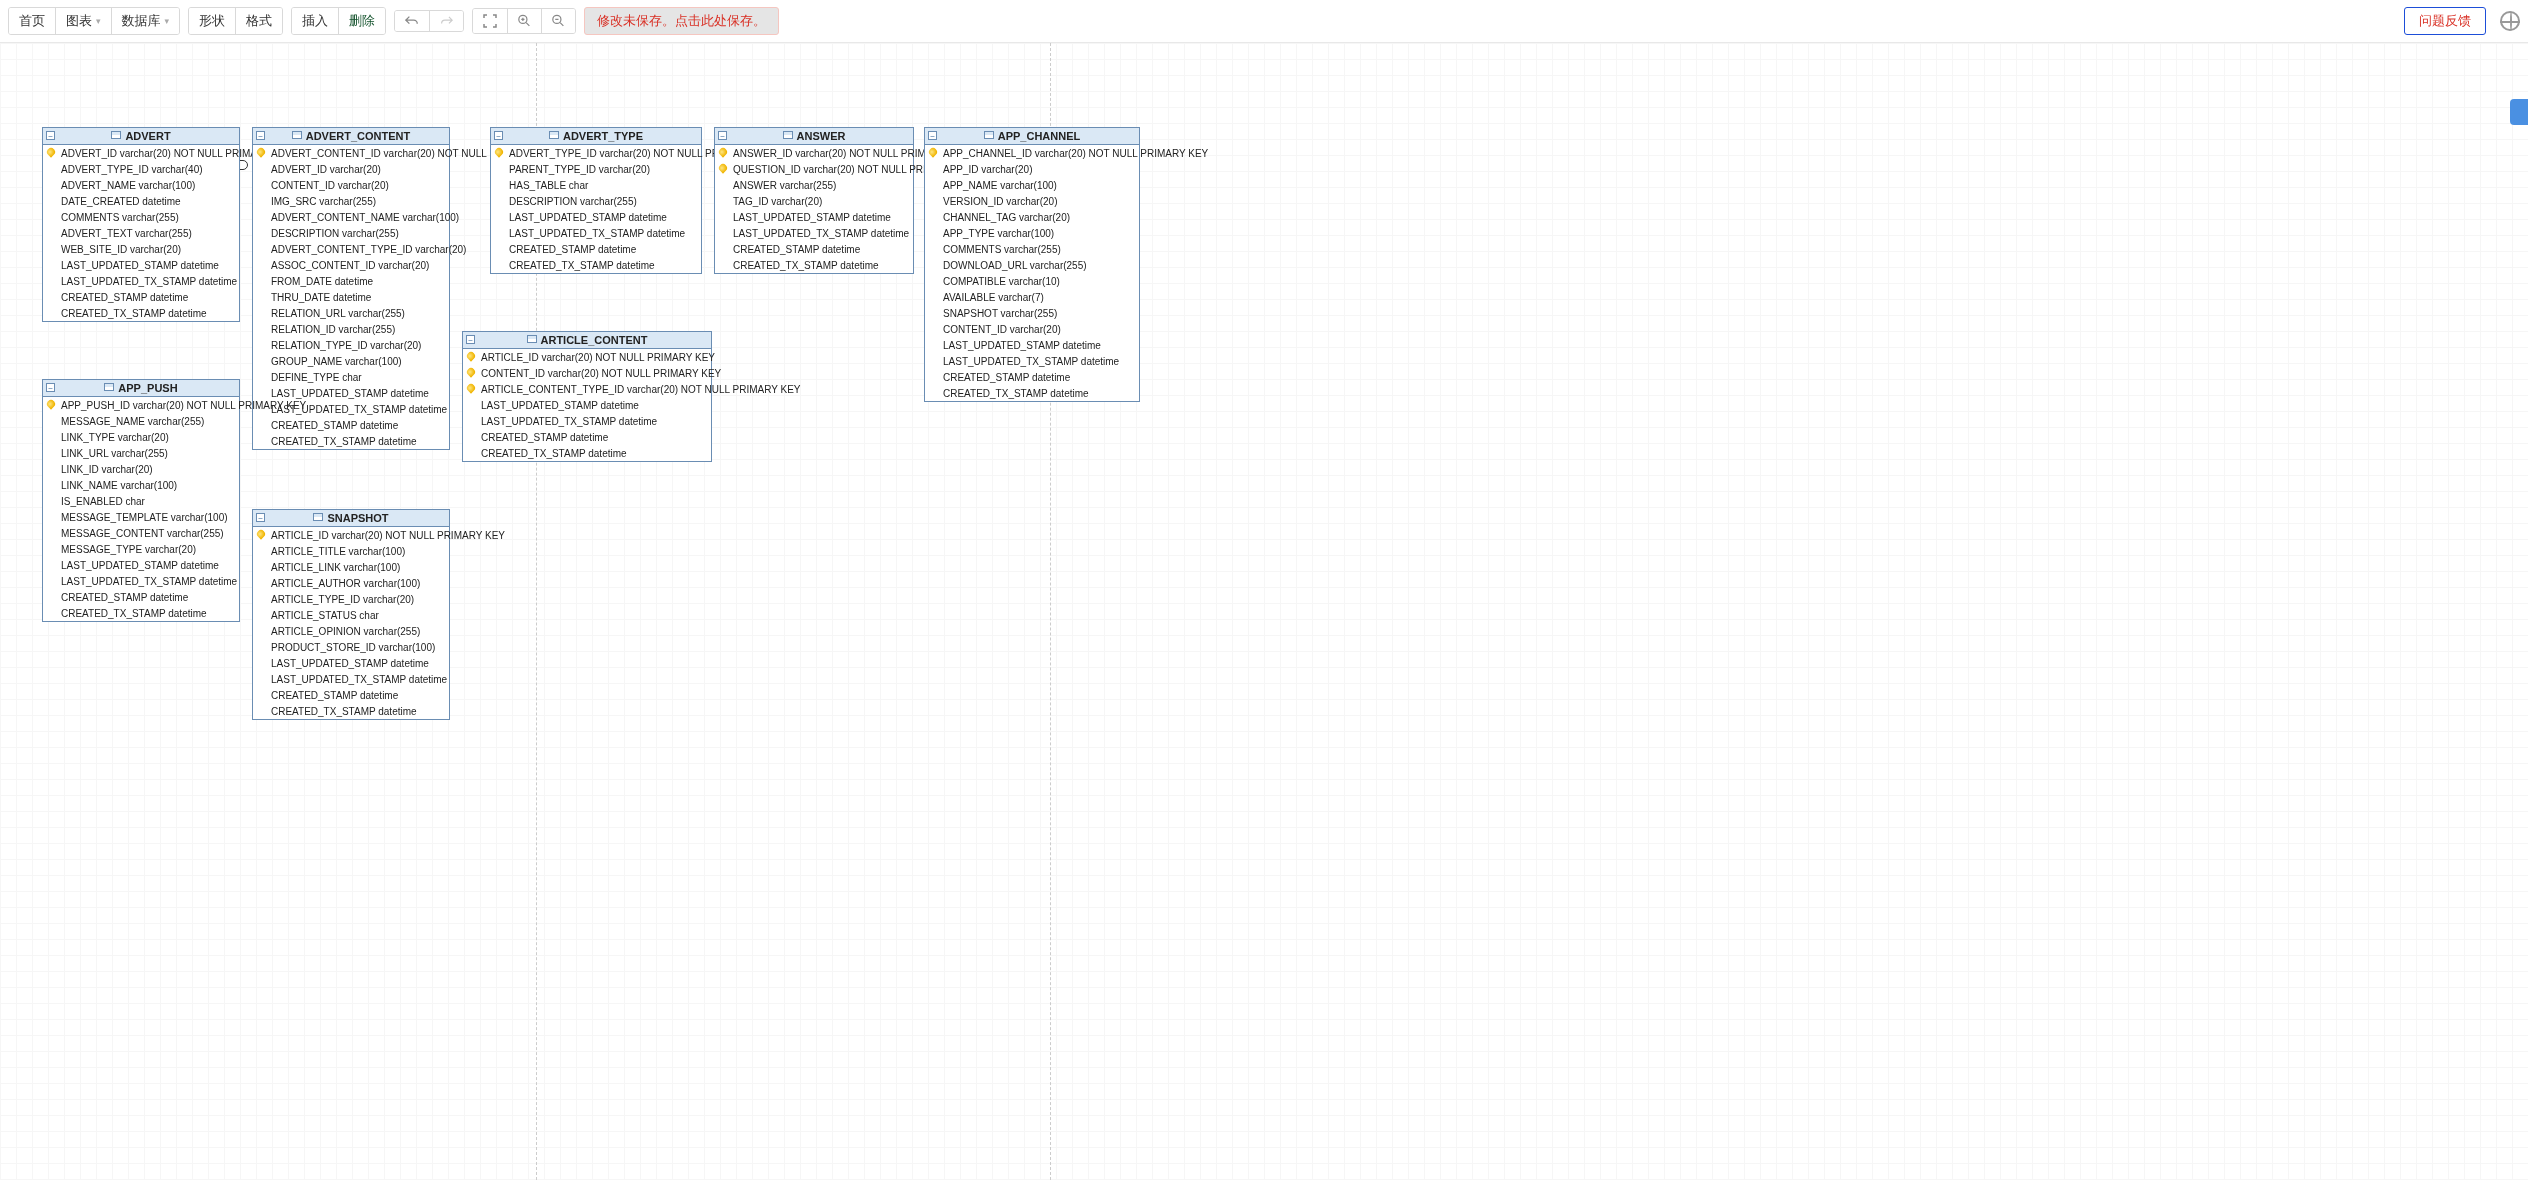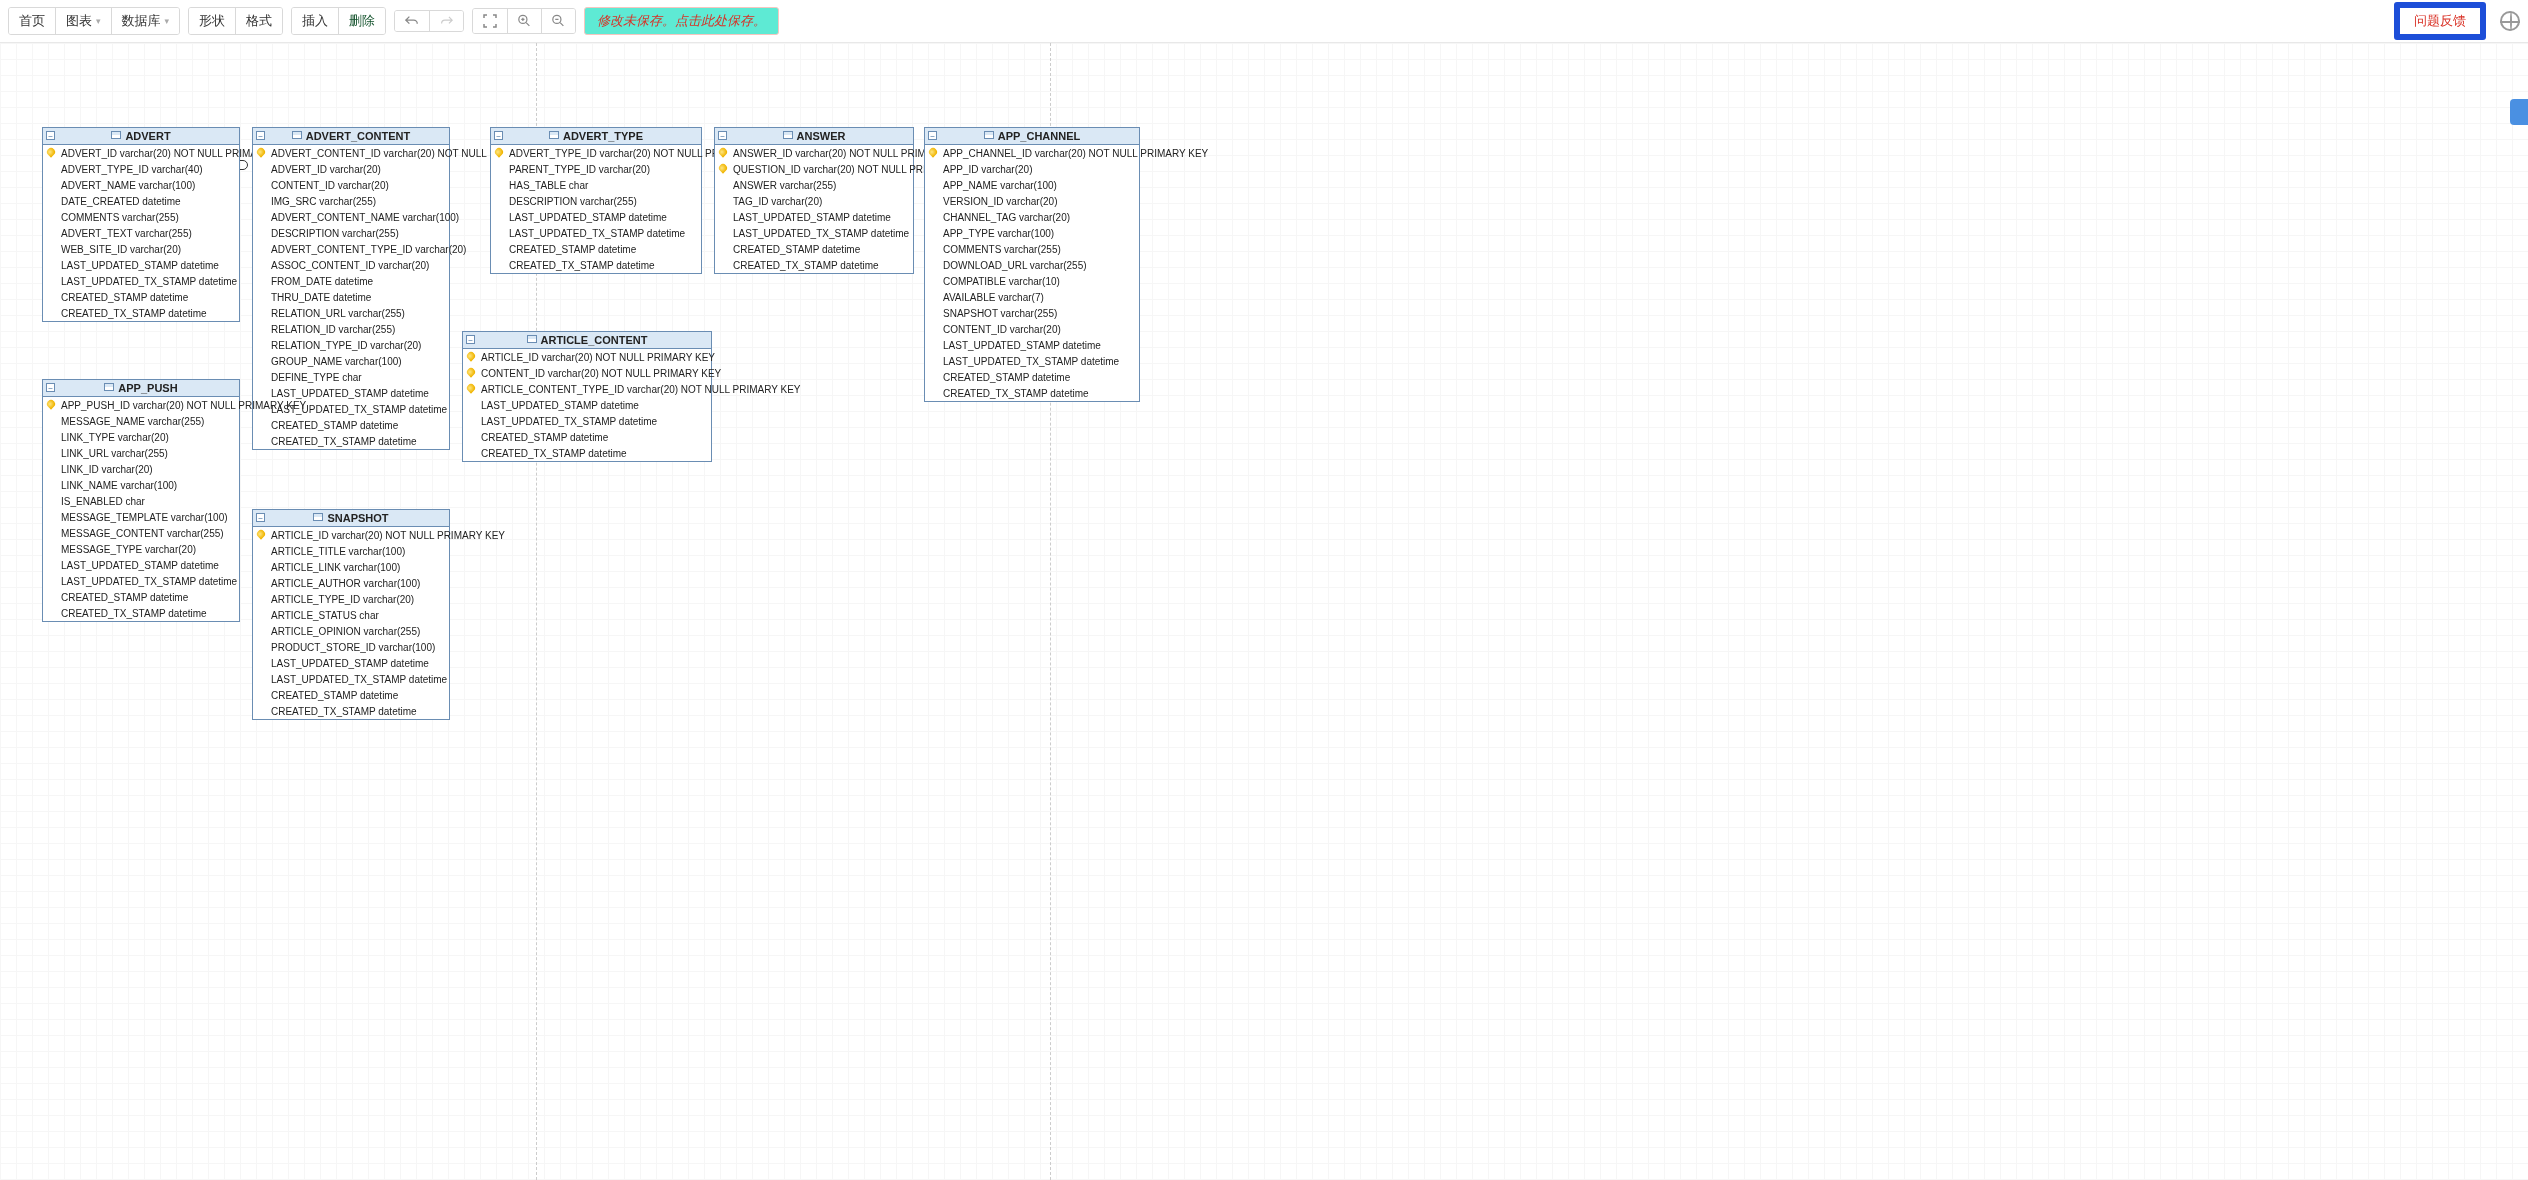--- a/index.html
+++ b/index.html
@@ -43,31 +43,30 @@
     width: 34px;
     display: flex;
     align-items: center;
     justify-content: center;
     color: #888;
     font-size: 14px;
   }
   .tb-icon.disabled { color: #ccc; }
   .save-warning {
     border: 1px solid #f5c6c0;
-    background: #5eead4;
+    background: #e5e5e5;
     color: #d93025;
     padding: 4px 12px;
     border-radius: 3px;
     font-size: 13px;
     cursor: pointer;
-    font-style: italic;
   }
   .spacer { flex: 1; }
   .feedback {
-    border: 6px solid #1d4ed8;
+    border: 1px solid #1d4ed8;
     background: #fff;
     color: #d93025;
     padding: 4px 14px;
     border-radius: 3px;
     font-size: 13px;
     cursor: pointer;
   }
   .globe {
     width: 20px; height: 20px;
     border: 2px solid #999;

